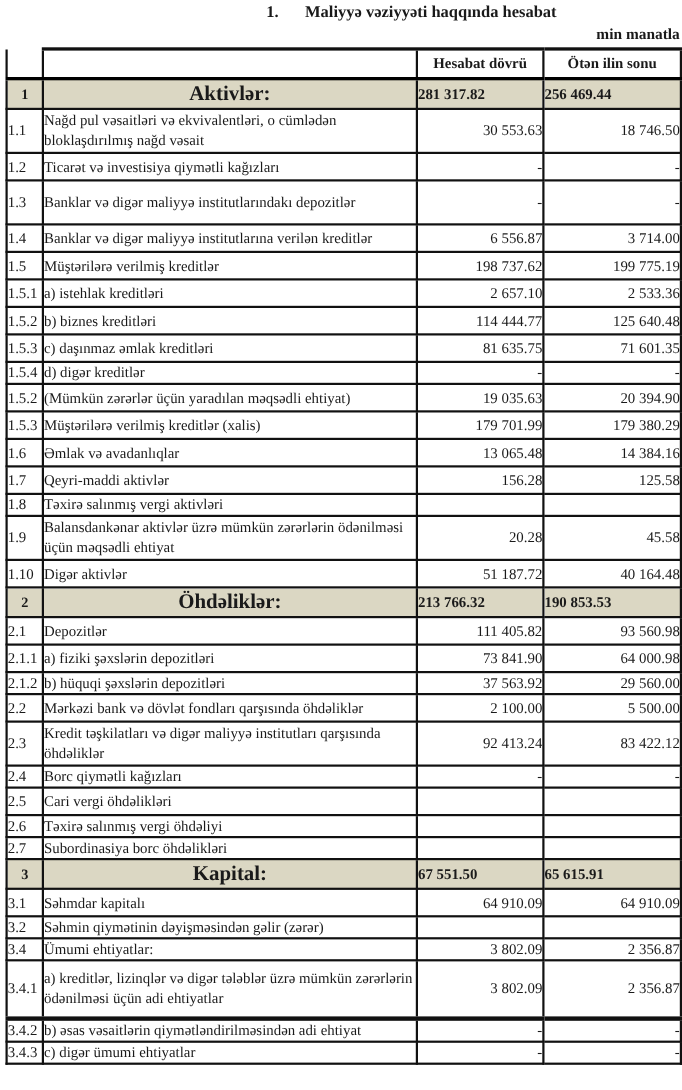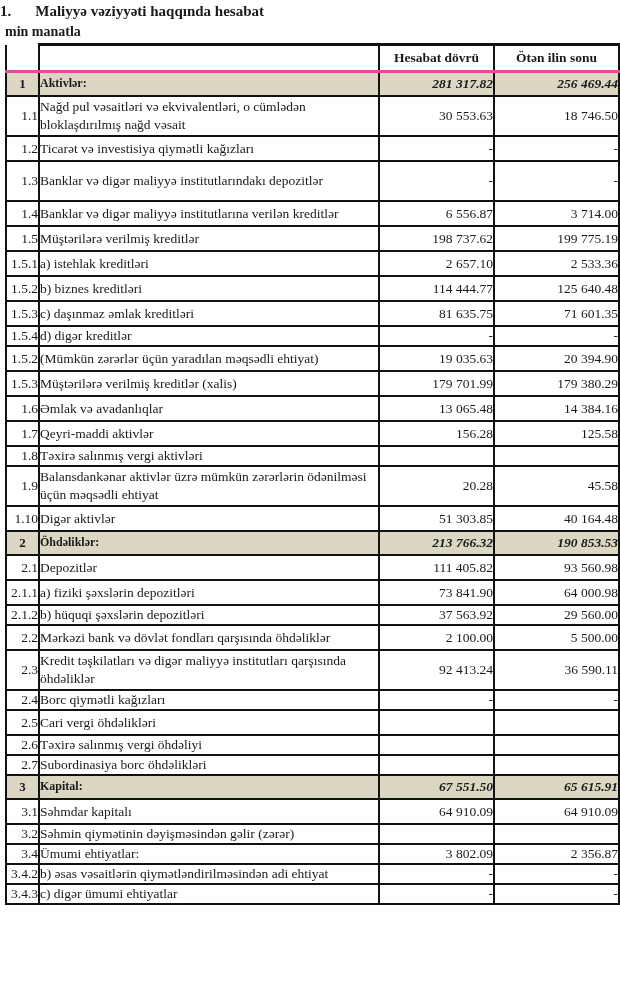--- a/index.html
+++ b/index.html
@@ -2,74 +2,74 @@
 <html><head>
 <meta charset="utf-8">
 <style>
   html,body { margin:0; padding:0; }
   body {
     width:620px; height:991px; background:#ffffff; overflow:hidden;
     font-family:"Liberation Serif", serif; color:#1a1a1a;
     -webkit-font-smoothing:antialiased;
   }
   .doc-title {
-    margin-top:3px; height:20px; 
+    margin-top:3px; height:20px; padding-left:242px;
     font-size:15px; font-weight:bold; white-space:nowrap;text-decoration:underline;
   }
   .doc-title .tnum { display:inline-block; }
   .doc-title .ttext { display:inline-block; margin-left:24px; }
   .unit-note {
     width:613px; margin-left:5px; margin-top:1px; margin-bottom:2px;
-    font-size:14px; font-weight:bold; height:17px;
+    text-align:right; font-size:14px; font-weight:bold; height:17px;
   }
   table.balance {
     margin-left:5px; width:613px; table-layout:fixed;
     border-collapse:collapse;
   }
   table.balance td, table.balance th {
     border:2px solid #111111; vertical-align:middle;
     font-size:13.5px; font-weight:normal; padding:0;
     overflow:hidden;
   }
   col.c-num  { width:33px; }
   col.c-desc { width:340px; }
   col.c-v1   { width:115px; }
   col.c-v2   { width:125px; }
 
   
-  tr.hdr th { height:24px; font-weight:bold; text-align:center; border-top:3px solid #111; border-bottom:3px solid #ec4899; }
+  tr.hdr th { height:24px; font-weight:bold; text-align:center; border-top:3px solid #111; border-bottom:3px solid #000000; }
   tr.hdr th.corner { border-top:none; background:#fff; }
 
   
   td:first-child, th:first-child { border-left:3px solid #111; }
   td:last-child,  th:last-child  { border-right:3px solid #111; }
 
-  td.col-num { text-align:right; padding-right:3px; font-weight:bold; font-size:12.5px; }
+  td.col-num { padding-right:3px; font-weight:bold; font-size:12.5px; }
   td.col-desc { text-align:left; padding:1px 3px 1px 5px; line-height:1.32; }
   td.col-desc.nowrap { white-space:nowrap; }
   td.col-v1 { text-align:right; padding-right:13px; }
   td.col-v2 { text-align:right; padding-right:12px; }
   td.dash   { padding-right:30px; }
 
   
   td.negcell .negwrap { display:flex; justify-content:space-between; align-items:center; padding-left:6px; }
 
   
   tr.r  td { height:23px; }
   tr.sm td { height:18px; }
   tr.xs td { height:15px; }
   tr.tall td { height:38px; }
   tr.xtall td { height:50px; }
   tr.xtall { border-bottom-width:3px; }
   tr.xtall td { border-bottom:4px solid #111; }
 
   tr.section td { background:#dbd7c3; font-weight:bold; height:22px; }
   tr.section td.col-num { text-align:center; padding:0; font-size:13px; }
-  tr.section td.col-desc { font-size:12px; }
-  tr.section td.col-v1, tr.section td.col-v2 { text-align:right; padding:0;font-style:italic; }
+  tr.section td.col-desc { font-size:19px;text-align:center; }
+  tr.section td.col-v1, tr.section td.col-v2 { text-align:left; padding:0; }
 </style>
 </head>
 <body>
 
 <div class="doc-title">
   <span class="tnum">1.</span><span class="ttext">Maliyyə vəziyyəti haqqında hesabat</span>
 </div>
 
 <div class="unit-note">min manatla</div>
 
@@ -181,21 +181,21 @@
       </tr>
       <tr class="tall">
         <td class="col-num">1.9</td>
         <td class="col-desc">Balansdankənar aktivlər üzrə mümkün zərərlərin ödənilməsi üçün məqsədli ehtiyat</td>
         <td class="col-v1">20.28</td>
         <td class="col-v2">45.58</td>
       </tr>
       <tr class="r">
         <td class="col-num">1.10</td>
         <td class="col-desc">Digər aktivlər</td>
-        <td class="col-v1">51 303.85</td>
+        <td class="col-v1">51 187.72</td>
         <td class="col-v2">40 164.48</td>
       </tr>
       <tr class="section">
         <td class="col-num">2</td>
         <td class="col-desc">Öhdəliklər:</td>
         <td class="col-v1">213 766.32</td>
         <td class="col-v2">190 853.53</td>
       </tr>
       <tr class="r">
         <td class="col-num">2.1</td>
@@ -218,21 +218,21 @@
       <tr class="r">
         <td class="col-num">2.2</td>
         <td class="col-desc nowrap">Mərkəzi bank və dövlət fondları qarşısında öhdəliklər</td>
         <td class="col-v1">2 100.00</td>
         <td class="col-v2">5 500.00</td>
       </tr>
       <tr class="tall">
         <td class="col-num">2.3</td>
         <td class="col-desc">Kredit təşkilatları və digər maliyyə institutları qarşısında öhdəliklər</td>
         <td class="col-v1">92 413.24</td>
-        <td class="col-v2">36 590.11</td>
+        <td class="col-v2">83 422.12</td>
       </tr>
       <tr class="sm">
         <td class="col-num">2.4</td>
         <td class="col-desc">Borc qiymətli kağızları</td>
         <td class="col-v1 dash">-</td>
         <td class="col-v2 dash">-</td>
       </tr>
       <tr class="r">
         <td class="col-num">2.5</td>
         <td class="col-desc">Cari vergi öhdəlikləri</td>
@@ -268,20 +268,26 @@
         <td class="col-desc">Səhmin qiymətinin dəyişməsindən gəlir (zərər)</td>
         <td class="col-v1"></td>
         <td class="col-v2"></td>
       </tr>
       <tr class="sm">
         <td class="col-num">3.4</td>
         <td class="col-desc">Ümumi ehtiyatlar:</td>
         <td class="col-v1">3 802.09</td>
         <td class="col-v2">2 356.87</td>
       </tr>
+      <tr class="xtall">
+        <td class="col-num">3.4.1</td>
+        <td class="col-desc">a) kreditlər, lizinqlər və digər tələblər üzrə mümkün zərərlərin ödənilməsi üçün adi ehtiyatlar</td>
+        <td class="col-v1">3 802.09</td>
+        <td class="col-v2">2 356.87</td>
+      </tr>
       <tr class="sm">
         <td class="col-num">3.4.2</td>
         <td class="col-desc nowrap">b) əsas vəsaitlərin qiymətləndirilməsindən adi ehtiyat</td>
         <td class="col-v1 dash">-</td>
         <td class="col-v2 dash">-</td>
       </tr>
       <tr class="xs">
         <td class="col-num">3.4.3</td>
         <td class="col-desc">c) digər ümumi ehtiyatlar</td>
         <td class="col-v1 dash">-</td>

